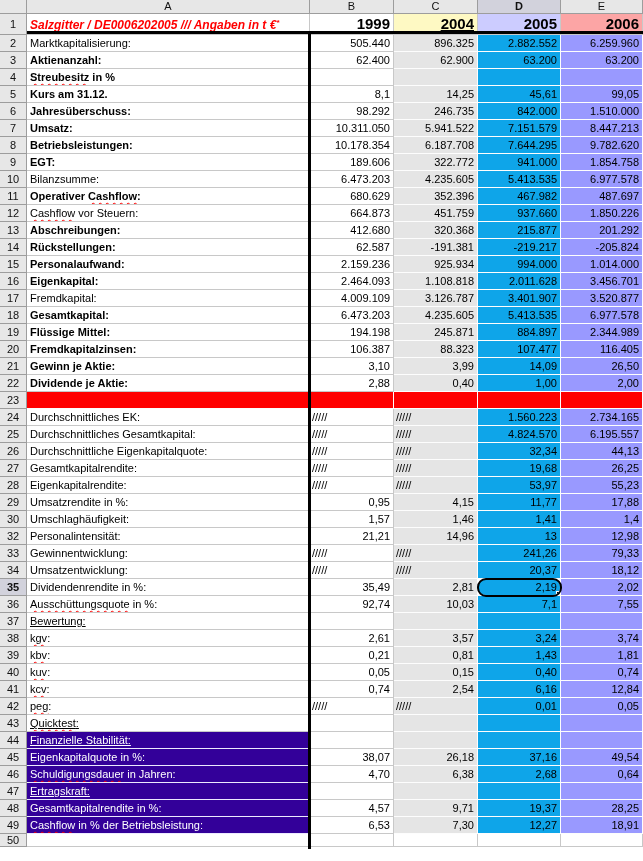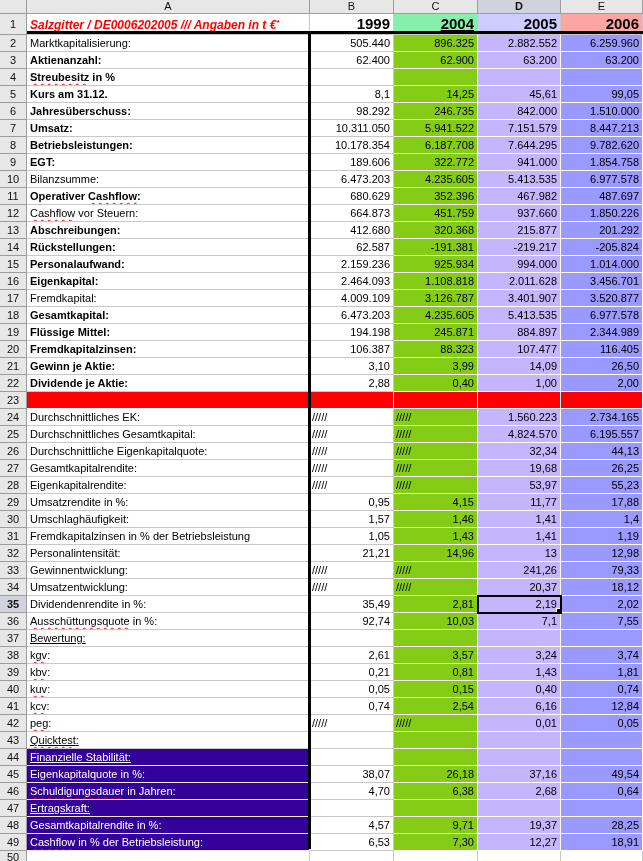--- a/index.html
+++ b/index.html
@@ -19,41 +19,41 @@
   
   tr.title-row td{height:19px;line-height:18px;}
   tr.data td{height:17px;line-height:16px;}
   tr.partial td{height:12px;line-height:12px;}
 
   
   td.cell{border-right:1px solid #c8c8c8;border-bottom:1px solid #c8c8c8;font-size:11px;color:#000;background:#fff;}
   td.a{text-align:left;padding-left:3px;padding-right:2px;margin-left:48px;}
   td.v{text-align:right;padding-right:3px;}
   td.v.slash{text-align:left;padding-left:2px;}
-  td.cC{background:#84cc16;border-color:#fdfdfd;}
-  td.cD{background:#c4b5fd;border-color:#fdfdfd;}
+  td.cC{background:#e5e5e5;border-color:#fdfdfd;}
+  td.cD{background:#0ea5e9;border-color:#fdfdfd;}
   td.cE{background:#9999ff;border-color:#fdfdfd;}
   tr.red-row td.cell{background:#ff0000;border-color:#fdfdfd;}
   td.a.navy{background:#330099;color:#fff;border-color:#ece9ff;}
 
   .bold{font-weight:bold;}
   .ul{text-decoration:underline;}
   .sq{text-decoration-line:underline;text-decoration-style:wavy;text-decoration-color:#ff0000;
       text-decoration-thickness:1px;text-underline-offset:2px;}
 
   
   td.title{color:#ff0000;font-style:italic;font-weight:bold;font-size:12px;padding-left:3px;}
   td.title .sup{font-size:8px;vertical-align:4px;}
   td.year{font-weight:bold;font-size:15px;text-align:right;padding-right:3px;}
-  td.yC{background:#86efac;text-decoration:underline;}
+  td.yC{background:#fef9c3;text-decoration:underline;}
   td.yD{background:#ccccff;}
   td.yE{background:#fca5a5;}
 
   
-  td.selcell{outline:2px solid #000;outline-offset:-1px;position:relative;z-index:3;}
+  td.selcell{outline:2px solid #000;outline-offset:-1px;position:relative;z-index:3;border-radius:8px;}
   td.selcell .handle{position:absolute;right:-3px;bottom:-3px;width:5px;height:5px;
                      background:#000;border:1px solid #fff;z-index:4;}
 
   
   .thickline{position:absolute;background:#000;z-index:2;}
   #thick-h{left:27px;top:31px;width:616px;height:3px;}
   #thick-v{left:308px;top:33px;width:3px;height:816px;}
 </style>
 </head>
 <body>
@@ -313,28 +313,20 @@
         </tr>
         <tr class="data">
           <td class="rowhead">30</td>
           <td class="cell a"><span>Umschlaghäufigkeit:</span></td>
           <td class="cell v cB">1,57</td>
           <td class="cell v cC">1,46</td>
           <td class="cell v cD">1,41</td>
           <td class="cell v cE">1,4</td>
         </tr>
         <tr class="data">
-          <td class="rowhead">31</td>
-          <td class="cell a"><span>Fremdkapitalzinsen in % der Betriebsleistung</span></td>
-          <td class="cell v cB">1,05</td>
-          <td class="cell v cC">1,43</td>
-          <td class="cell v cD">1,41</td>
-          <td class="cell v cE">1,19</td>
-        </tr>
-        <tr class="data">
           <td class="rowhead">32</td>
           <td class="cell a"><span>Personalintensität:</span></td>
           <td class="cell v cB">21,21</td>
           <td class="cell v cC">14,96</td>
           <td class="cell v cD">13</td>
           <td class="cell v cE">12,98</td>
         </tr>
         <tr class="data">
           <td class="rowhead">33</td>
           <td class="cell a"><span>Gewinnentwicklung:</span></td>

